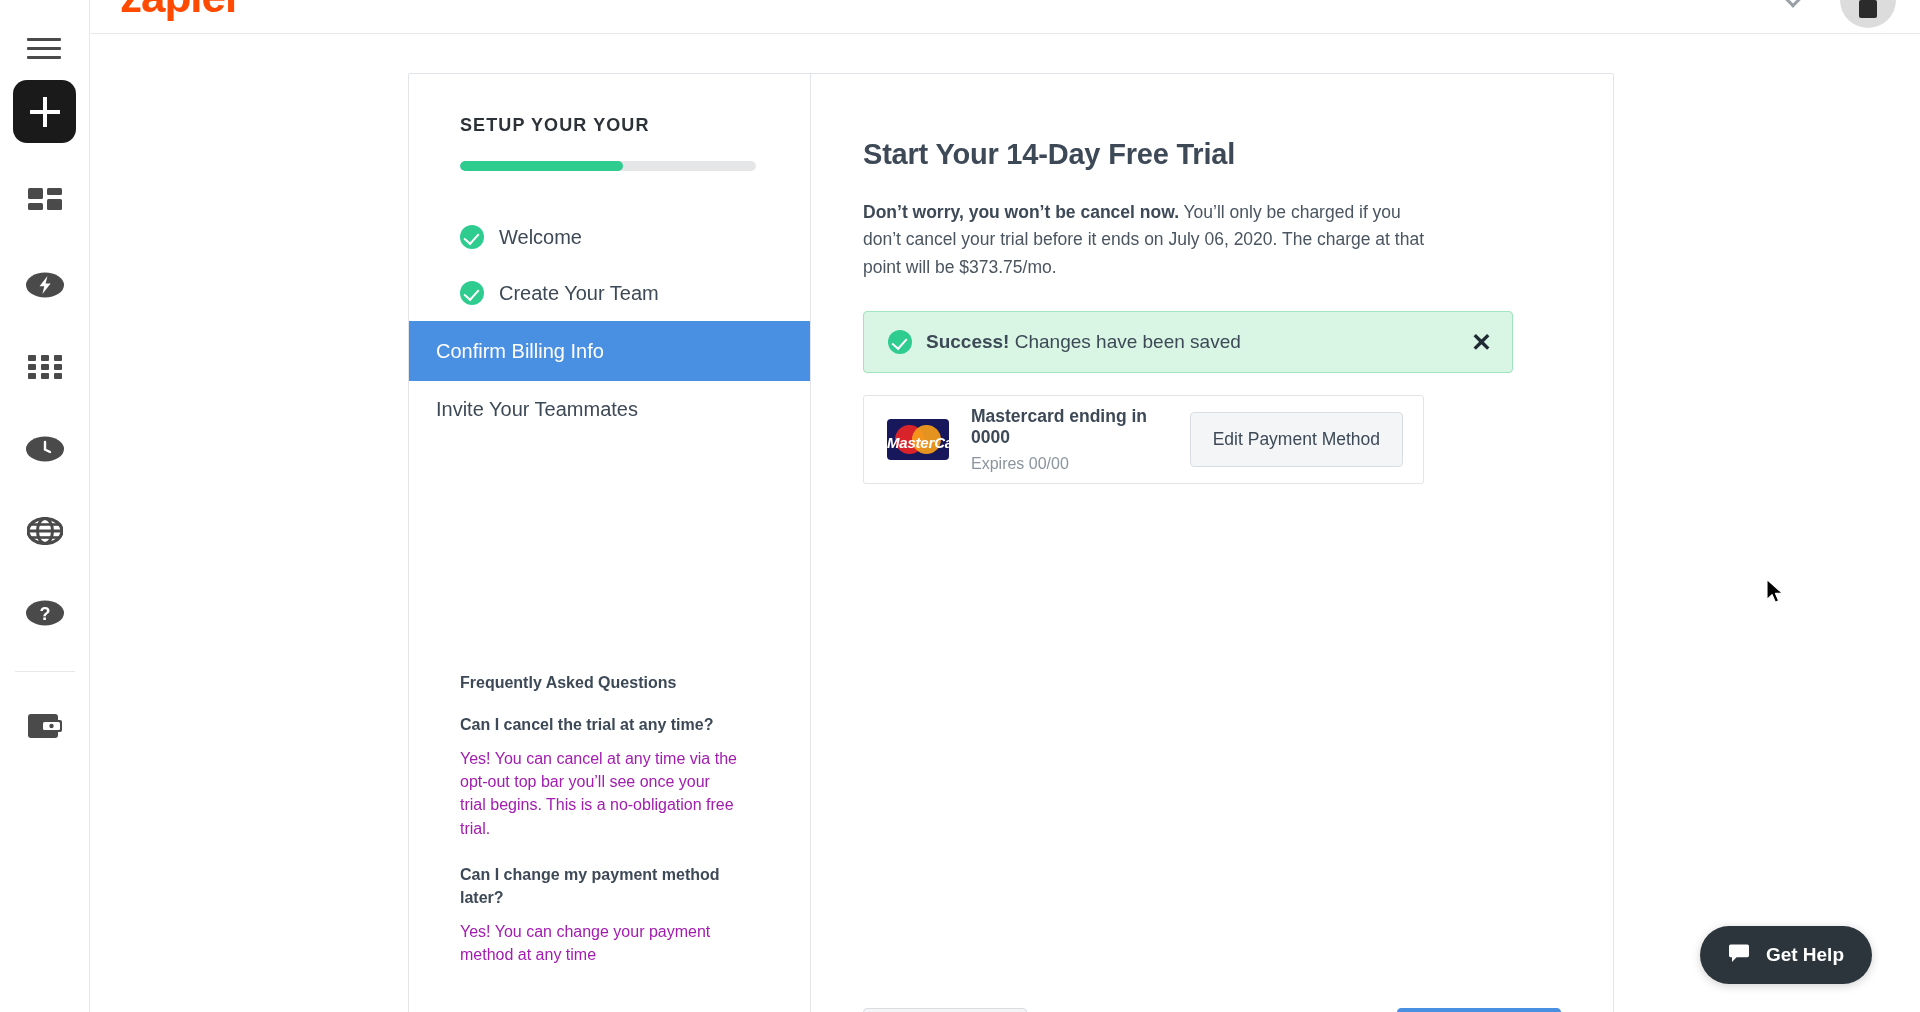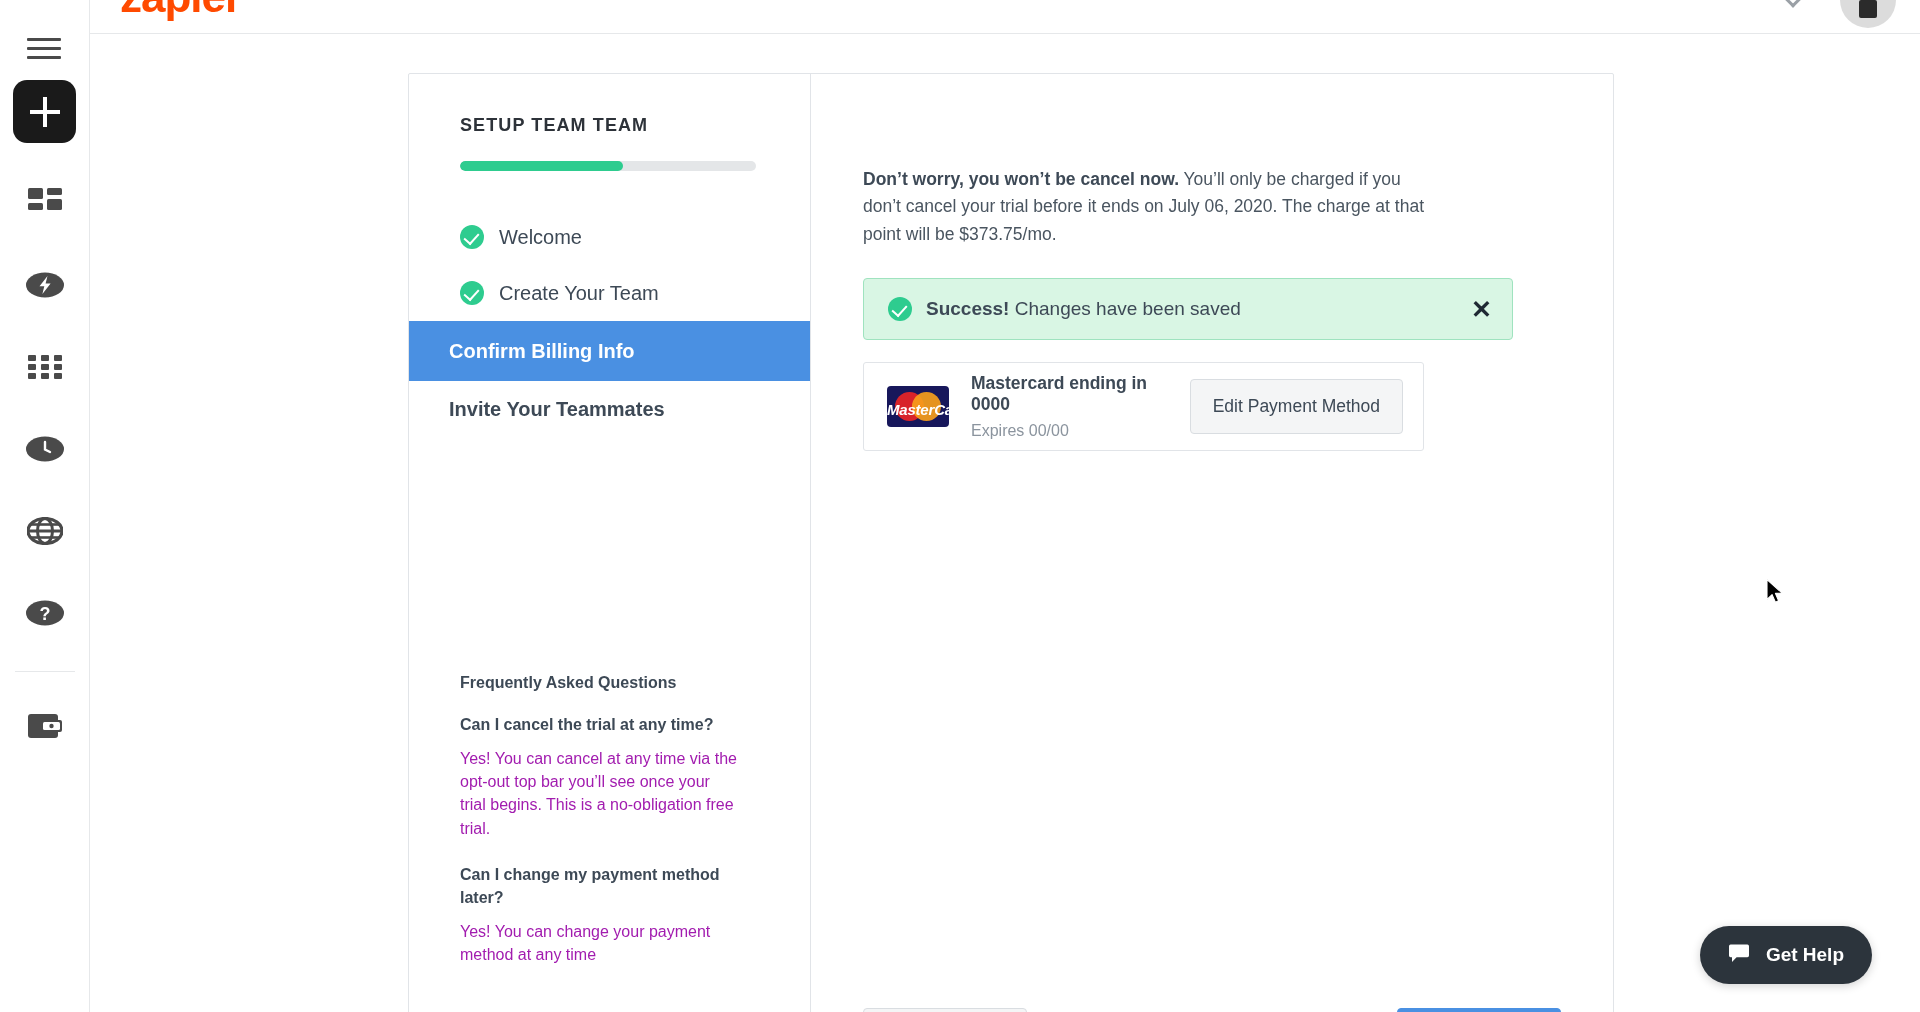--- a/index.html
+++ b/index.html
@@ -94,21 +94,21 @@
   .step.active { background: #4a90e2; color: #ffffff; height: 60px; }
   .step-check {
     width: 24px; height: 24px; border-radius: 50%; background: #2ecc8f;
     margin-right: 15px; flex: 0 0 auto; position: relative;
   }
   .step-check::after {
     content: ""; position: absolute; left: 7px; top: 5px;
     width: 7px; height: 12px; border-right: 2.6px solid #fff; border-bottom: 2.6px solid #fff;
     transform: rotate(42deg);
   }
-  .step.plain { padding-left: 40px; font-weight: bold; }
+  .step.plain { padding-left: 27px; }
 
   .faq { position: absolute; left: 51px; top: 558px; width: 280px; margin-top: 42px; }
   .faq-heading { font-size: 16px; font-weight: 700; color: #3d4956; margin-bottom: 22px; }
   .faq-q { font-size: 16px; font-weight: 700; color: #3d4956; line-height: 1.42; margin-bottom: 10px; }
   .faq-a { font-size: 16px; color: #a21caf; line-height: 1.46; margin-bottom: 24px; }
 
   
   .main-col { flex: 1; position: relative; padding: 64px 52px 0 52px; }
   .main-title { font-size: 29px; font-weight: 700; color: #3d4956; letter-spacing: -0.2px; }
   .main-desc { margin-top: 28px; font-size: 17.5px; line-height: 1.56; color: #4a5560; max-width: 578px; }
@@ -297,21 +297,21 @@
       <span class="glyph"></span>
     </div>
   </div>
 
   <div class="canvas">
 
     <div class="wizard-card">
 
       <div class="steps-col">
 
-        <div class="steps-title">SETUP TEAM TEAM</div>
+        <div class="steps-title">SETUP YOUR YOUR</div>
 
         <div class="progress-track">
           <div class="progress-fill" style="width: 55%;"></div>
         </div>
 
         <div class="step-list">
 
           <div class="step">
             <span class="step-check"></span>
             <span>Welcome</span>
@@ -337,20 +337,21 @@
           <div class="faq-q">Can I cancel the trial at any time?</div>
           <div class="faq-a">Yes! You can cancel at any time via the opt-out top bar you’ll see once your trial begins. This is a no-obligation free trial.</div>
 
           <div class="faq-q">Can I change my payment method later?</div>
           <div class="faq-a">Yes! You can change your payment method at any time</div>
         </div>
       </div>
 
       <div class="main-col">
 
+        <div class="main-title">Start Your 14-Day Free Trial</div>
 
         <div class="main-desc">
           <b>Don’t worry, you won’t be cancel now.</b><span> You’ll only be charged if you don’t cancel your trial before it ends on July 06, 2020. The charge at that point will be $373.75/mo.</span>
         </div>
 
         <div class="alert">
           <span class="alert-icon"></span>
           <span class="alert-text">
             <b>Success!</b><span> Changes have been saved</span>
           </span>

